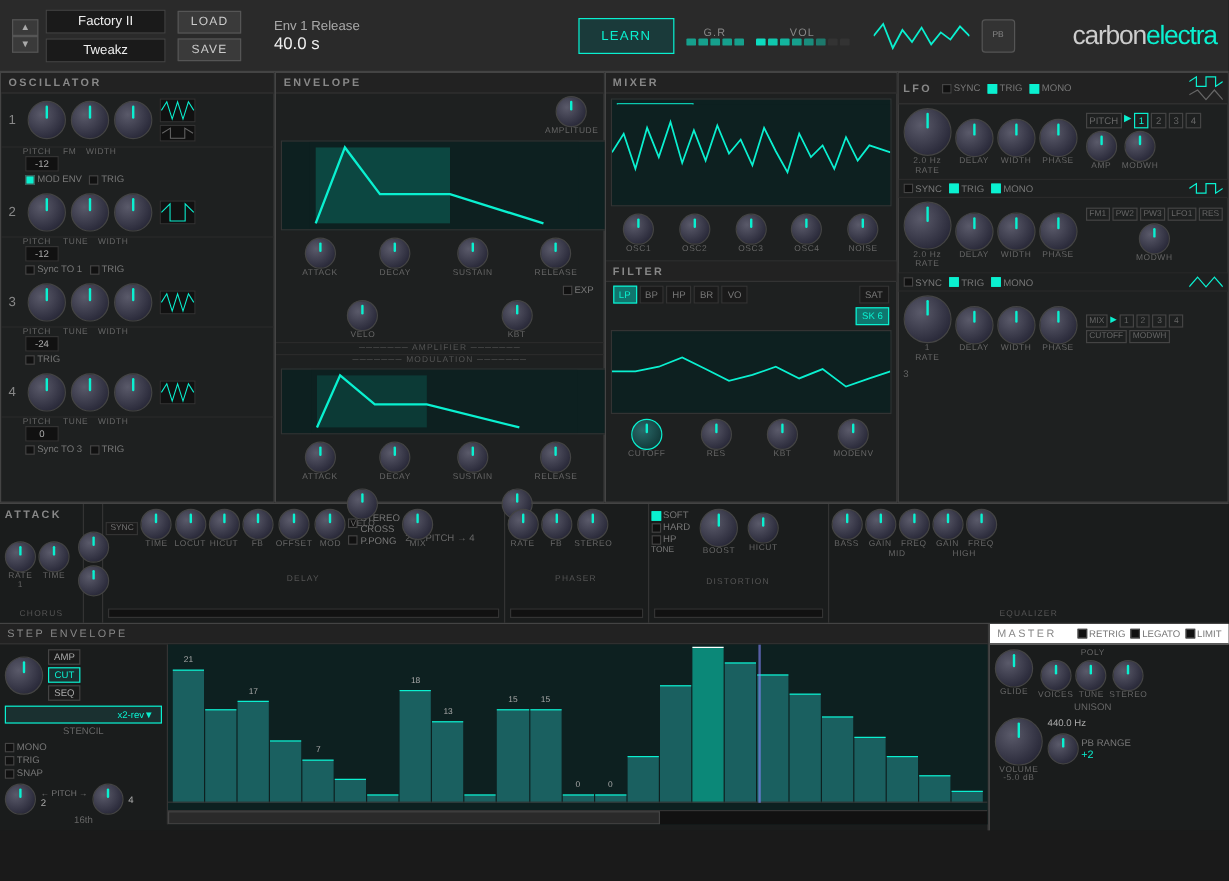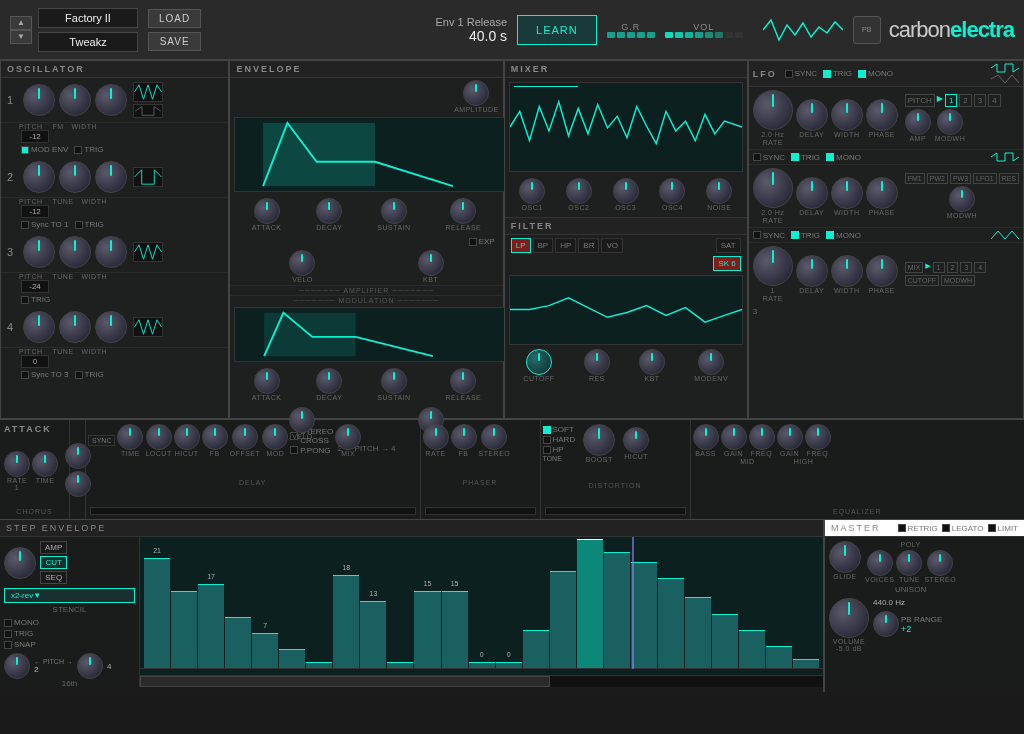--- a/index.html
+++ b/index.html
@@ -58,21 +58,21 @@
       background: #3a3a3a;
       border: 1px solid #555;
       color: #ccc;
       padding: 3px 10px;
       cursor: pointer;
       font-size: 10px;
       letter-spacing: 1px;
     }
     .param-display {
       flex: 1;
-      text-align: right;
+      text-align: left;
       color: #ccc;
       font-size: 12px;
     }
     .param-display .param-name { font-size: 11px; color: #aaa; }
     .param-display .param-value { font-size: 14px; color: #eee; }
     .learn-btn {
       background: #1a3a3a;
       border: 1px solid #0af0d0;
       color: #0af0d0;
       padding: 8px 18px;
@@ -101,22 +101,22 @@
     }
     .logo-section {
       display: flex;
       align-items: center;
       gap: 8px;
     }
     .logo-text {
       font-size: 22px;
       letter-spacing: -1px;
     }
-    .logo-carbon { font-weight: normal; color: #ccc; }
-    .logo-electra { font-weight: bold; color: #0af0d0; }
+    .logo-carbon { font-weight: normal; color: #ccc; margin-left: 40px; }
+    .logo-electra { font-weight: normal; color: #0af0d0; }
     .plugin-boutique-icon {
       width: 28px;
       height: 28px;
       background: #333;
       border: 1px solid #555;
       border-radius: 3px;
       display: flex;
       align-items: center;
       justify-content: center;
       font-size: 8px;
@@ -318,21 +318,21 @@
     }
     .filter-btn {
       font-size: 8px;
       padding: 2px 4px;
       background: #1a1a1a;
       border: 1px solid #333;
       color: #777;
       cursor: pointer;
     }
     .filter-btn.active {
-      background: #7f1d1d;
+      background: #0f766e;
       border-color: #0af0d0;
       color: #0af0d0;
     }
     .sat-btn {
       margin-left: auto;
       font-size: 8px;
       padding: 2px 4px;
       background: #1a1a1a;
       border: 1px solid #333;
       color: #777;
@@ -1230,21 +1230,21 @@
         <div style="display:flex;gap:4px;align-items:center;margin-bottom:4px;">
           <div class="knob knob-md"></div>
           <div style="display:flex;flex-direction:column;gap:2px;">
             <button style="font-size:8px;background:#1a1a1a;border:1px solid #444;color:#aaa;padding:1px 4px;cursor:pointer;">AMP</button>
             <button style="font-size:8px;background:#1a3030;border:1px solid #0af0d0;color:#0af0d0;padding:1px 4px;cursor:pointer;">CUT</button>
             <button style="font-size:8px;background:#1a1a1a;border:1px solid #444;color:#aaa;padding:1px 4px;cursor:pointer;">SEQ</button>
           </div>
         </div>
 
         <div style="display:flex;flex-direction:column;gap:2px;margin-bottom:4px;">
-          <div style="background:#1a3030;border:1px solid #0af0d0;color:#0af0d0;font-size:8px;padding:2px 6px;cursor:pointer;display:flex;justify-content:flex-start;">
+          <div style="background:#1a3030;border:1px solid #0af0d0;color:#0af0d0;font-size:8px;padding:2px 6px;cursor:pointer;display:flex;justify-content:flex-end;">
             <span>x2-rev</span>
             <span>▼</span>
           </div>
           <div style="font-size:8px;color:#666;text-align:center;">STENCIL</div>
         </div>
 
         <div style="display:flex;flex-direction:column;gap:2px;">
           <div class="toggle-item">
             <div class="toggle-box"></div>
             <span>MONO</span>

